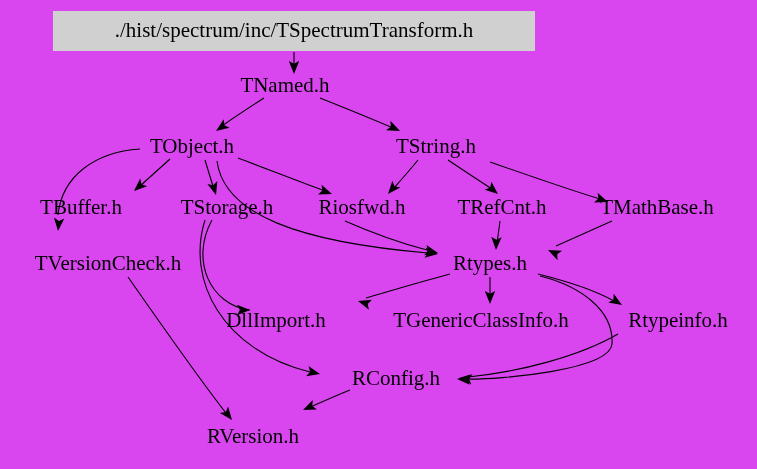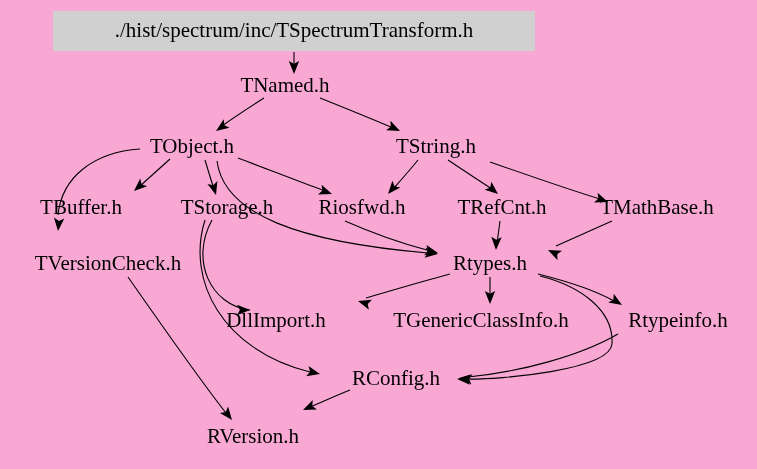--- a/index.html
+++ b/index.html
@@ -4,21 +4,21 @@
 <style>
   html, body {
     margin: 0;
     padding: 0;
     background: #ffffff;
   }
   #graph-root {
     position: relative;
     width: 757px;
     height: 469px;
-    background: #f9a8d4;
+    background: #d946ef;
     overflow: hidden;
     font-family: "Liberation Serif", "DejaVu Serif", serif;
   }
   #graph-svg {
     position: absolute;
     left: 0;
     top: 0;
     width: 757px;
     height: 469px;
   }

